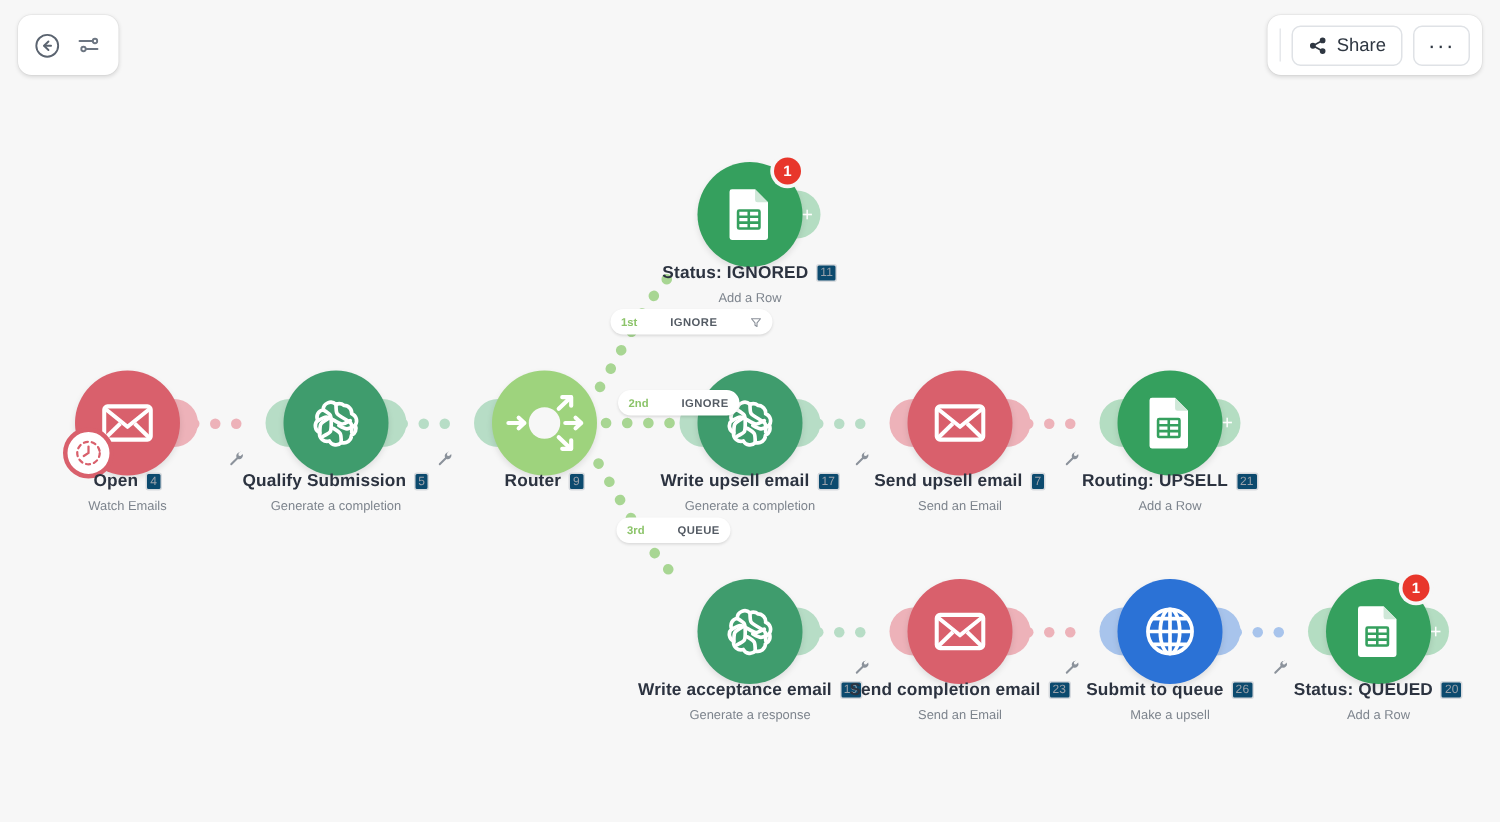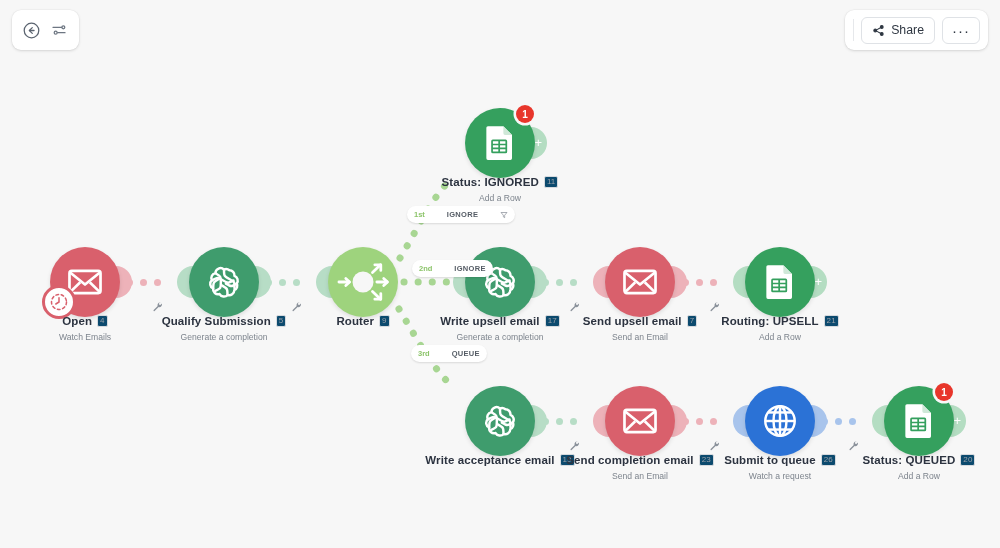--- a/index.html
+++ b/index.html
@@ -407,20 +407,21 @@
       <path d="M5.2 16.2 C5.2 12.2 5.2 12.2 8.5 10.3"></path>
       <path d="M14.2 20.2 C14.2 16.2 14.2 16.2 10.9 14.3"></path>
       <path d="M20.1 13 C16.6 15 16.6 15 13.2 13"></path>
         </svg>
       </div>
       <div class="nlabel">
       <div class="title">
           <span>Write acceptance email</span>
           <span class="idbadge">19</span>
         </div>
+      <div class="sub">Generate a response</div>
     </div>
     </div>
     <div class="node" style="left: 640px; top: 421px;">
       <div class="halfdisc left" style="background:#edb2b9"></div>
       <div class="halfdisc right" style="background:#edb2b9"></div>
       <div class="bubble big" style="background:#d9606c">
         <svg width="38" height="38" viewBox="0 0 24 24" fill="none" stroke="#fff" stroke-width="1.7" stroke-linejoin="round">
       <rect x="2.2" y="5" width="19.6" height="14" rx="1.4"></rect>
       <path d="M2.6 6 L12 13.6 L21.4 6"></path>
       <path d="M2.6 18.4 L9 12.2"></path>
@@ -446,21 +447,21 @@
           <path d="M4.3 6.6 H19.7"></path>
           <path d="M4.3 17.4 H19.7"></path>
       <path d="M12 2.7 V21.3"></path>
         </svg>
       </div>
       <div class="nlabel">
       <div class="title">
           <span>Submit to queue</span>
           <span class="idbadge">26</span>
         </div>
-      <div class="sub">Watch a request</div>
+      <div class="sub">Make a upsell</div>
     </div>
     </div>
     <div class="node" style="left: 919px; top: 421px;">
       <div class="halfdisc left" style="background:#b4ddc2"></div>
       <div class="halfdisc right" style="background:#b4ddc2"></div>
       <div class="plus-mark">+</div>
       <div class="bubble big" style="background:#35a05e">
         <svg width="36" height="36" viewBox="0 0 38 48" fill="none">
       <path d="M3 1.6 h20.5 L35 13.2 V44.4 a2.2 2.2 0 0 1 -2.2 2.2 H3 a2.2 2.2 0 0 1 -2.2 -2.2 V3.8 A2.2 2.2 0 0 1 3 1.6 z" fill="#fff"></path>
       <path d="M23.5 1.6 L35 13.2 H25.7 a2.2 2.2 0 0 1 -2.2 -2.2 z" fill="#cfe8d8"></path>

